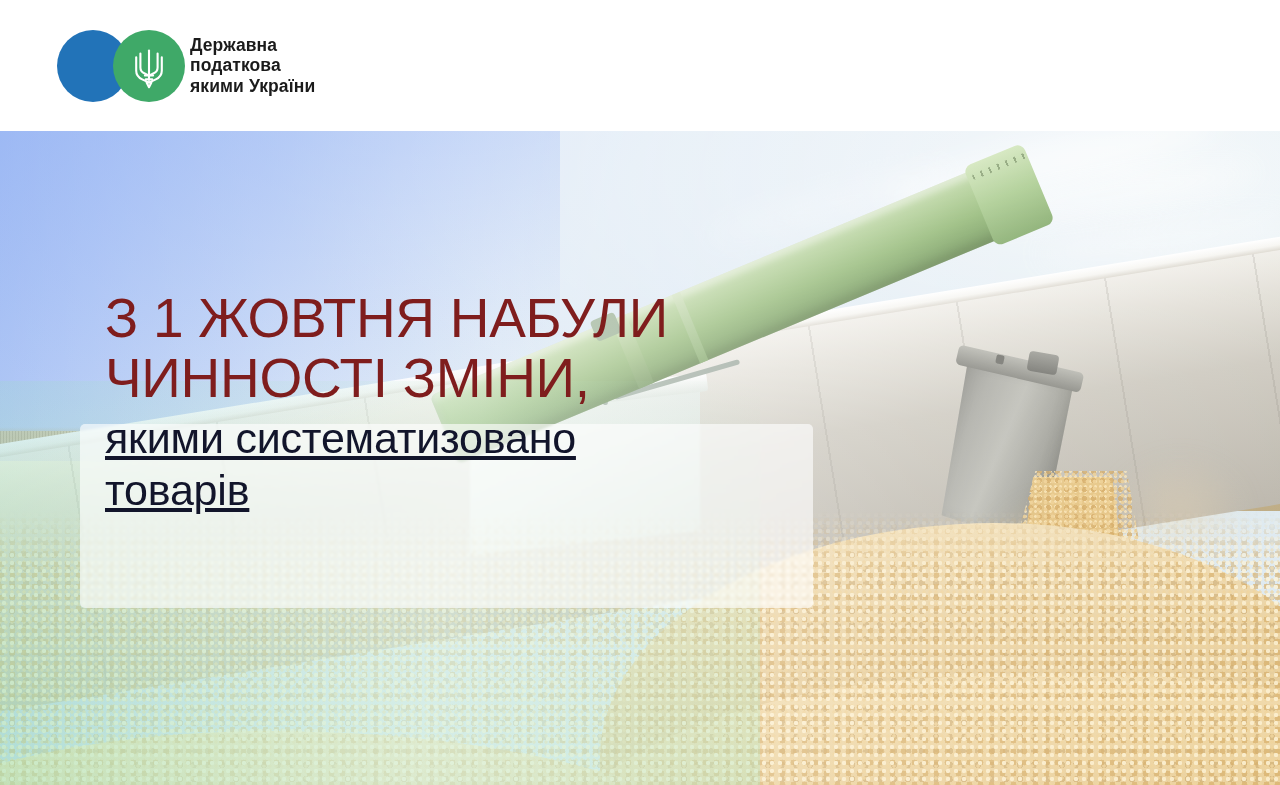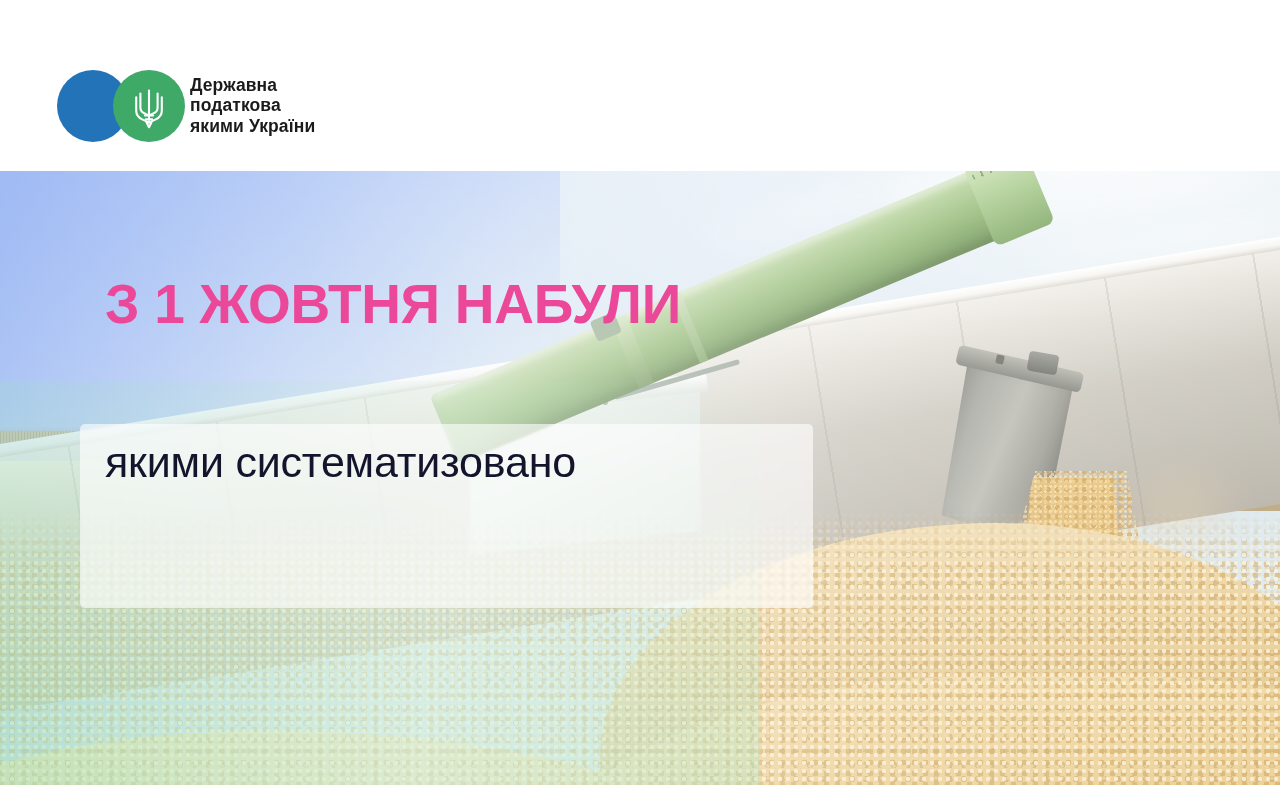--- a/index.html
+++ b/index.html
@@ -9,21 +9,21 @@
     background:#ffffff;
     font-family:"Liberation Sans","DejaVu Sans",sans-serif;
     -webkit-font-smoothing:antialiased;
   }
   .banner{position:relative;width:1280px;height:785px;overflow:hidden;background:#fff;}
 
   
   .header{
     position:absolute;left:0;top:0;width:1280px;height:131px;
     background:#ffffff;z-index:60;
-    display:flex;align-items:center;margin-top:40px;
+    display:flex;align-items:center;
   }
   .logo{display:flex;align-items:center;margin-left:57px;}
   .logo-marks{position:relative;width:128px;height:72px;flex:0 0 auto;}
   .circle{position:absolute;top:0;width:72px;height:72px;border-radius:50%;}
   .circle-blue{left:0;background:#2273b8;}
   .circle-green{left:56px;background:#3fa968;}
   .tryzub{position:absolute;left:56px;top:0;width:72px;height:72px;}
   .logo-text{
     margin-left:5px;
     font-size:17.5px;font-weight:700;line-height:20.5px;
@@ -259,37 +259,37 @@
     pointer-events:none;
   }
   .tint-left-blue{
     position:absolute;left:0;top:0;width:560px;height:330px;
     background:linear-gradient(160deg, rgba(150,180,245,.55), rgba(150,180,245,0) 80%);
     pointer-events:none;
   }
 
   
   .headline{
-    position:absolute;left:105px;top:274px;width:760px;z-index:40;
-    font-size:55px;font-weight:700;line-height:60px;
-    letter-spacing:-0.3px;color:#ec4899;
+    position:absolute;left:105px;top:288px;width:760px;z-index:40;
+    font-size:55px;font-weight:400;line-height:60px;
+    letter-spacing:-0.3px;color:#7f1d1d;
     text-transform:uppercase;
   }
   .headline span{display:block;white-space:nowrap;}
 
   .subpanel{
     position:absolute;left:80px;top:424px;width:733px;height:184px;z-index:40;
     background:rgba(255,255,255,.62);
     border-radius:5px;
     backdrop-filter:blur(1px);
   }
   .subtitle{
-    position:absolute;left:105px;top:436px;width:760px;z-index:45;
+    position:absolute;left:105px;top:412px;width:760px;z-index:45;
     font-size:43px;font-weight:400;line-height:52px;
-    letter-spacing:-0.2px;color:#12152b;
+    letter-spacing:-0.2px;color:#12152b;text-decoration:underline;
   }
   .subtitle span{display:block;white-space:nowrap;}
 </style>
 </head>
 <body>
 
 <div class="banner">
 
   <div class="header">
     <div class="logo">
@@ -366,21 +366,23 @@
     <div class="pile-left"></div>
     <div class="kernels"></div>
 
     <div class="tint-green"></div>
     <div class="tint-haze"></div>
     <div class="tint-left-blue"></div>
   </div>
 
   <div class="headline">
     <span>З 1 ЖОВТНЯ НАБУЛИ</span>
+    <span>ЧИННОСТІ ЗМІНИ,</span>
   </div>
 
   <div class="subpanel"></div>
 
   <div class="subtitle">
     <span>якими систематизовано</span>
+    <span>товарів</span>
   </div>
 
 </div>
 
 </body></html>

